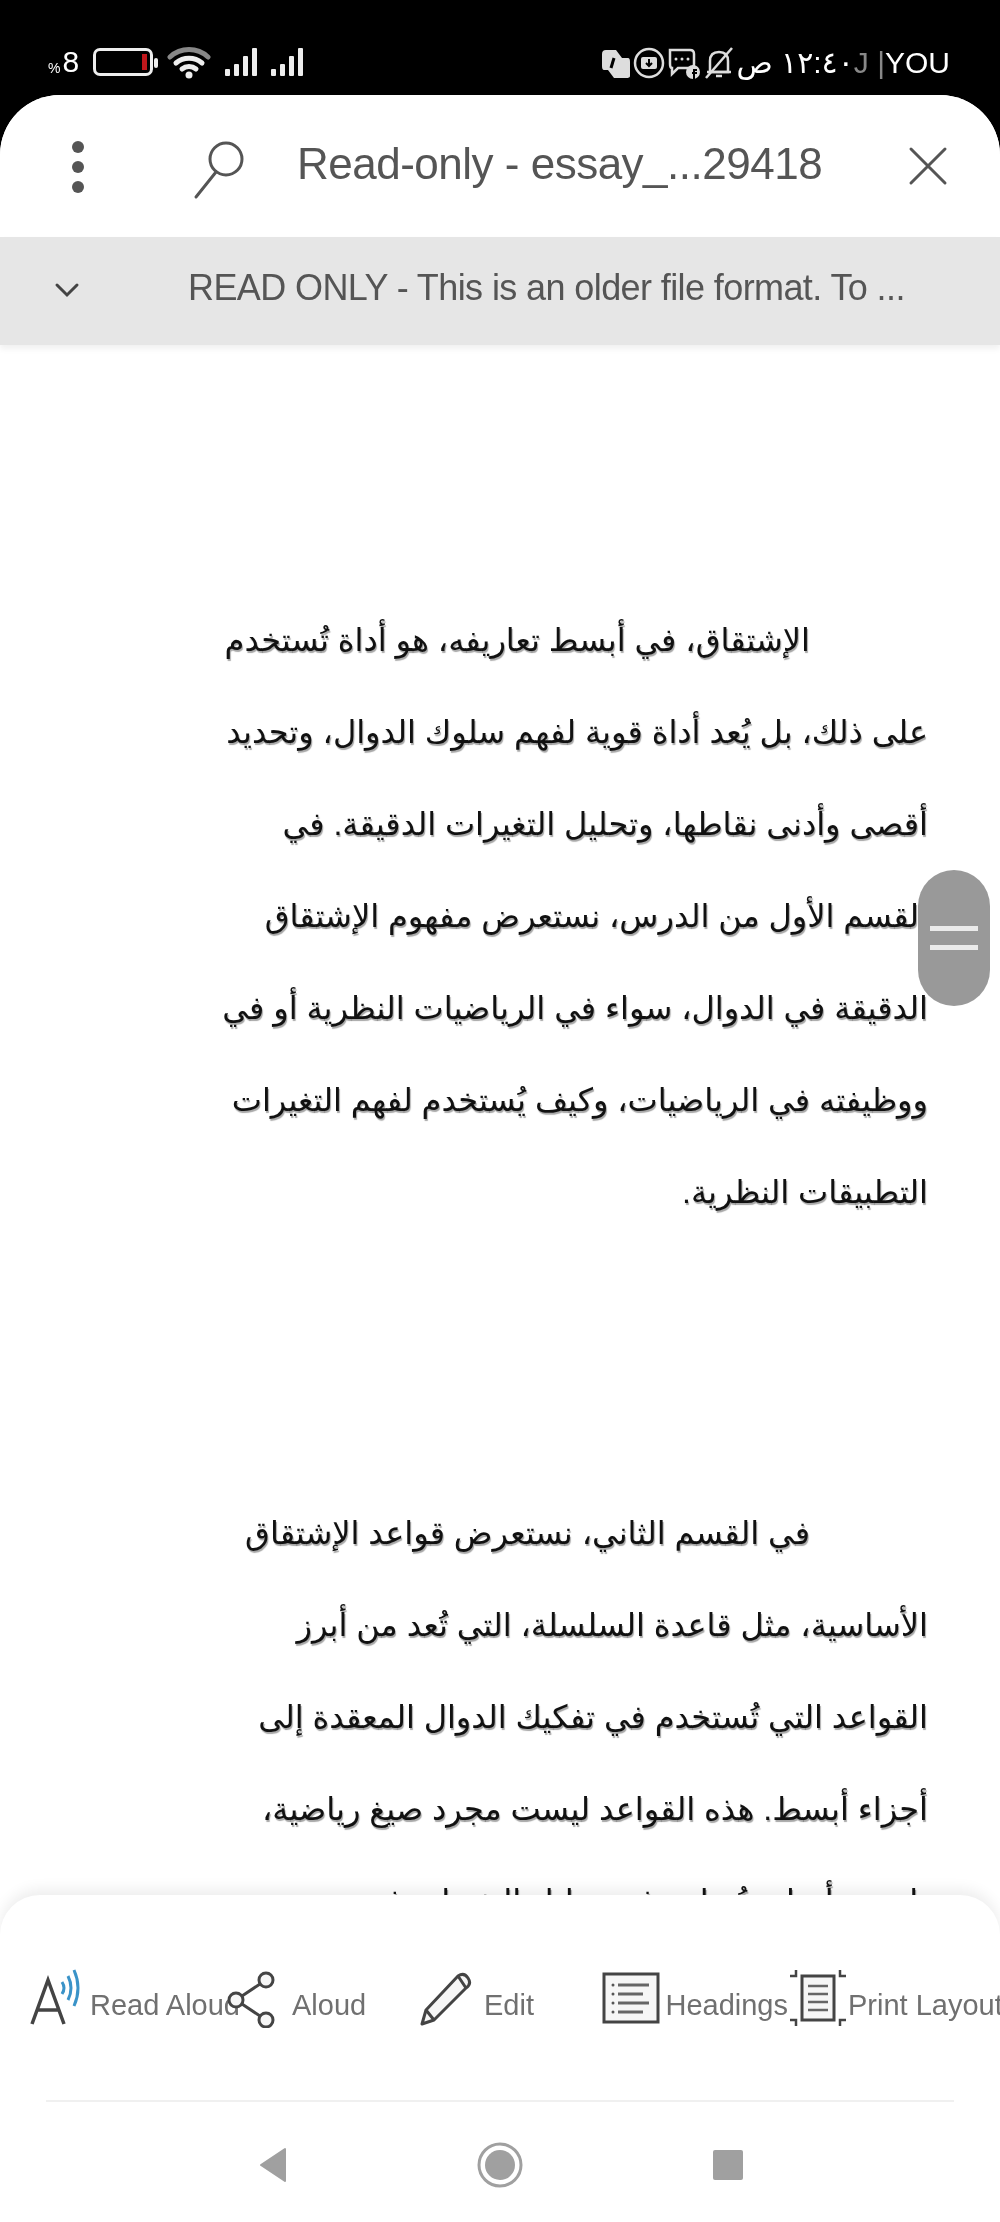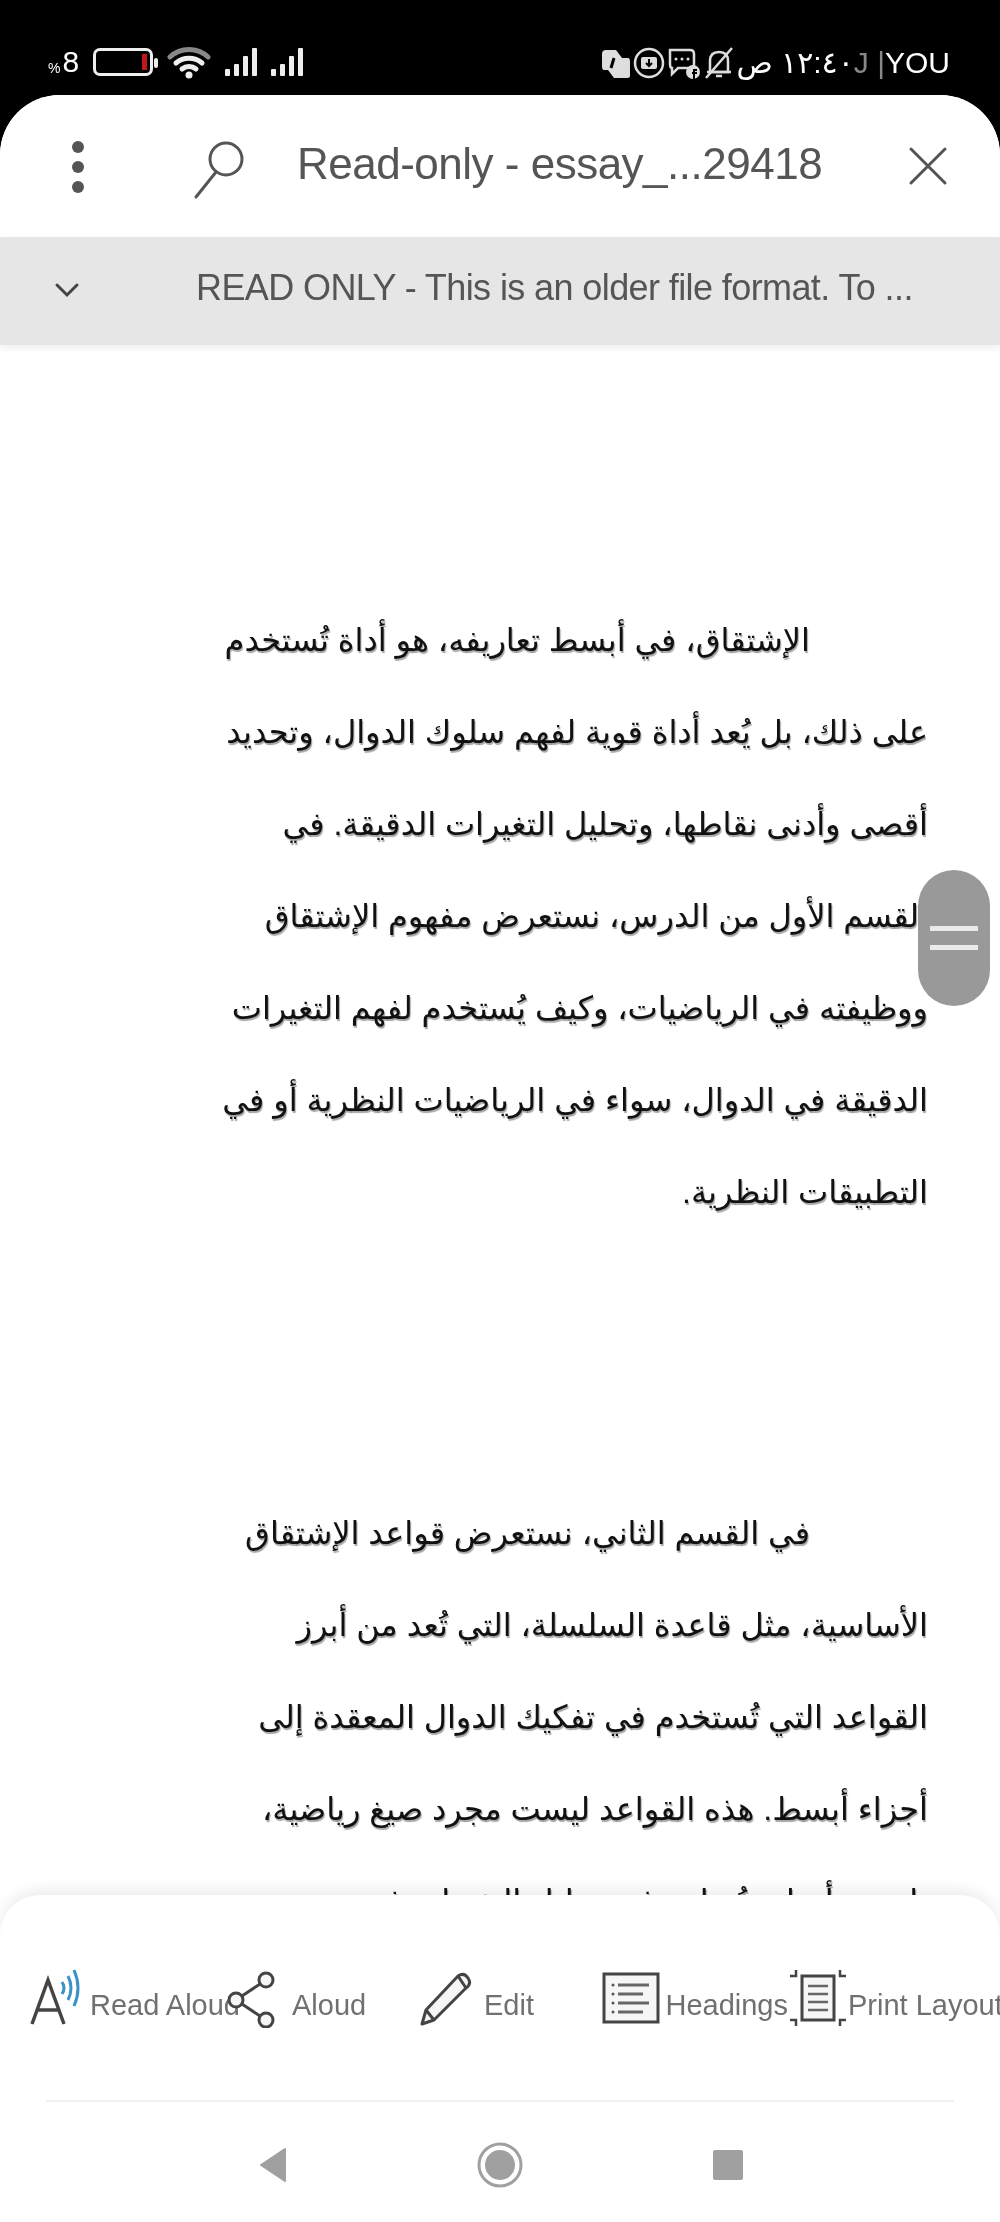--- a/index.html
+++ b/index.html
@@ -22,21 +22,21 @@
   .app { position: absolute; left: 0; top: 95px; width: 1000px; height: 2127px; background: #fff; border-radius: 60px 60px 0 0; overflow: hidden; }
   .header { position: absolute; left: 0; top: 0; width: 1000px; height: 142px; background: #fff; }
   .menu-btn { position: absolute; left: 58px; top: 42px; width: 40px; height: 60px; display: flex; flex-direction: column; justify-content: space-between; align-items: center; padding: 4px 0; cursor: pointer; }
   .menu-btn span { width: 12px; height: 12px; border-radius: 50%; background: #555; }
   .search-btn { position: absolute; left: 190px; top: 42px; width: 60px; height: 64px; cursor: pointer; }
   .doc-title { position: absolute; left: 297px; top: 44px; font-size: 44px; color: #555; letter-spacing: -0.5px; white-space: nowrap; font-family: "Liberation Sans Narrow", "Liberation Sans", sans-serif; }
   .close-btn { position: absolute; left: 905px; top: 48px; width: 46px; height: 46px; cursor: pointer; }
 
   .banner { position: absolute; left: 0; top: 142px; width: 1000px; height: 108px; background: #e6e6e6; box-shadow: 0 4px 6px rgba(0,0,0,0.06); }
   .banner-chev { position: absolute; left: 52px; top: 38px; width: 30px; height: 30px; cursor: pointer; }
-  .banner-text { position: absolute; left: 188px; top: 30px; font-size: 36px; color: #555; white-space: nowrap; letter-spacing: -0.6px; margin-left: 8px; }
+  .banner-text { position: absolute; left: 188px; top: 30px; font-size: 36px; color: #555; white-space: nowrap; letter-spacing: -0.6px; }
 
   
   .doc { position: absolute; left: 72px; top: 260px; width: 856px; direction: rtl; }
   .para { font-family: "Liberation Sans", "DejaVu Sans", sans-serif; font-size: 32px; line-height: 92px; color: #111; text-align: justify; text-align-last: right; text-shadow: 1px 2px 1px rgba(0,0,0,0.35); }
   .para .line { display: block; white-space: nowrap; }
   .para .first { padding-right: 118px; }
   .p1 { position: absolute; top: 239px; right: 0; width: 856px; }
   .p2 { position: absolute; top: 1132px; right: 0; width: 856px; }
 
   .scroll-thumb { position: absolute; left: 918px; top: 775px; width: 72px; height: 136px; background: #999; border-radius: 36px; cursor: grab; }
@@ -141,22 +141,22 @@
     </div>
     <div class="banner-text">READ ONLY - This is an older file format. To ...</div>
   </div>
 
   <div class="doc">
     <div class="para p1">
       <span class="line first">الإشتقاق، في أبسط تعاريفه، هو أداة تُستخدم</span>
       <span class="line">على ذلك، بل يُعد أداة قوية لفهم سلوك الدوال، وتحديد</span>
       <span class="line">أقصى وأدنى نقاطها، وتحليل التغيرات الدقيقة. في</span>
       <span class="line">القسم الأول من الدرس، نستعرض مفهوم الإشتقاق</span>
+      <span class="line">الدقيقة في الدوال، سواء في الرياضيات النظرية أو في</span>
       <span class="line">ووظيفته في الرياضيات، وكيف يُستخدم لفهم التغيرات</span>
-      <span class="line">الدقيقة في الدوال، سواء في الرياضيات النظرية أو في</span>
       <span class="line" style="text-align:left; direction:ltr; unicode-bidi: plaintext;">التطبيقات النظرية.</span>
     </div>
     <div class="para p2">
       <span class="line first">في القسم الثاني، نستعرض قواعد الإشتقاق</span>
       <span class="line">الأساسية، مثل قاعدة السلسلة، التي تُعد من أبرز</span>
       <span class="line">القواعد التي تُستخدم في تفكيك الدوال المعقدة إلى</span>
       <span class="line">أجزاء أبسط. هذه القواعد ليست مجرد صيغ رياضية،</span>
       <span class="line" style="padding-left: 180px;">بل هي أدوات تُساعد في تحليل التغيرات في</span>
       <span class="line">الدوال المعقدة، وكيف تتفاعل الأجزاء مع بعضها</span>
     </div>

